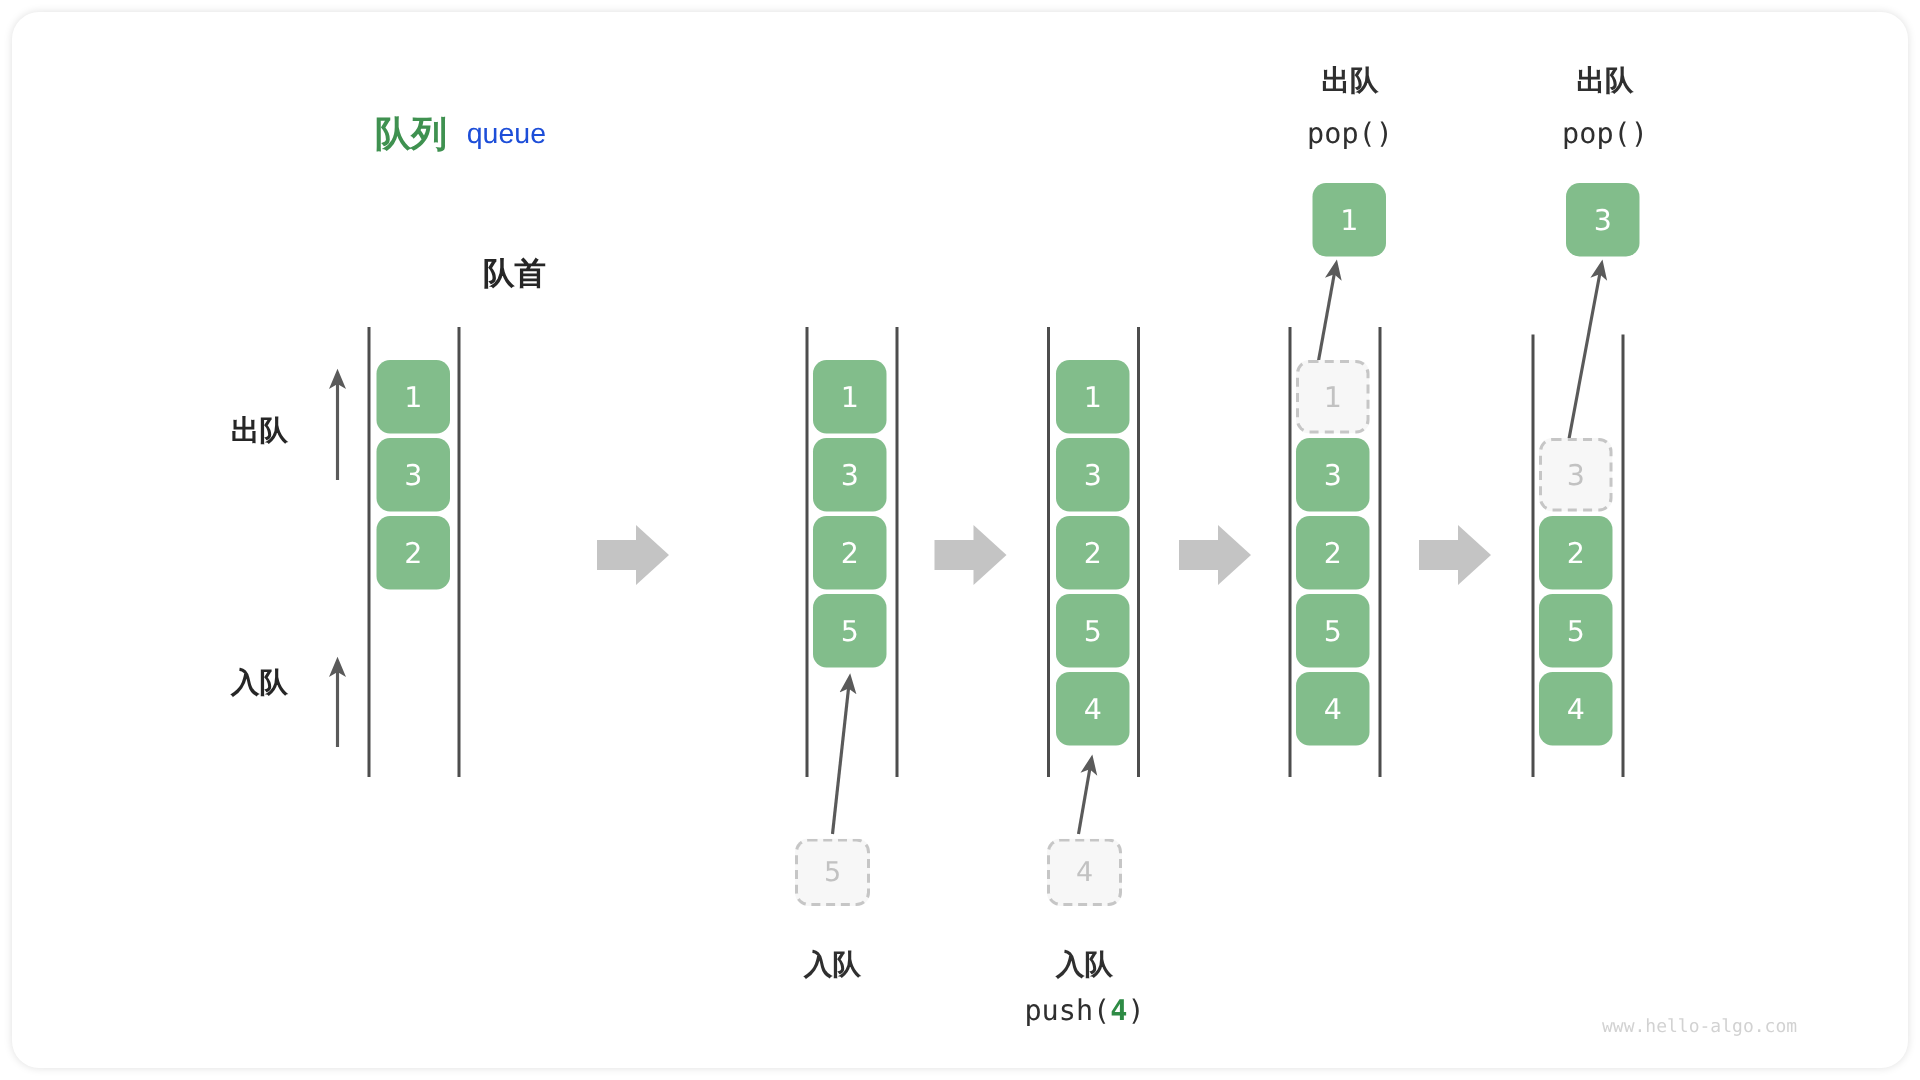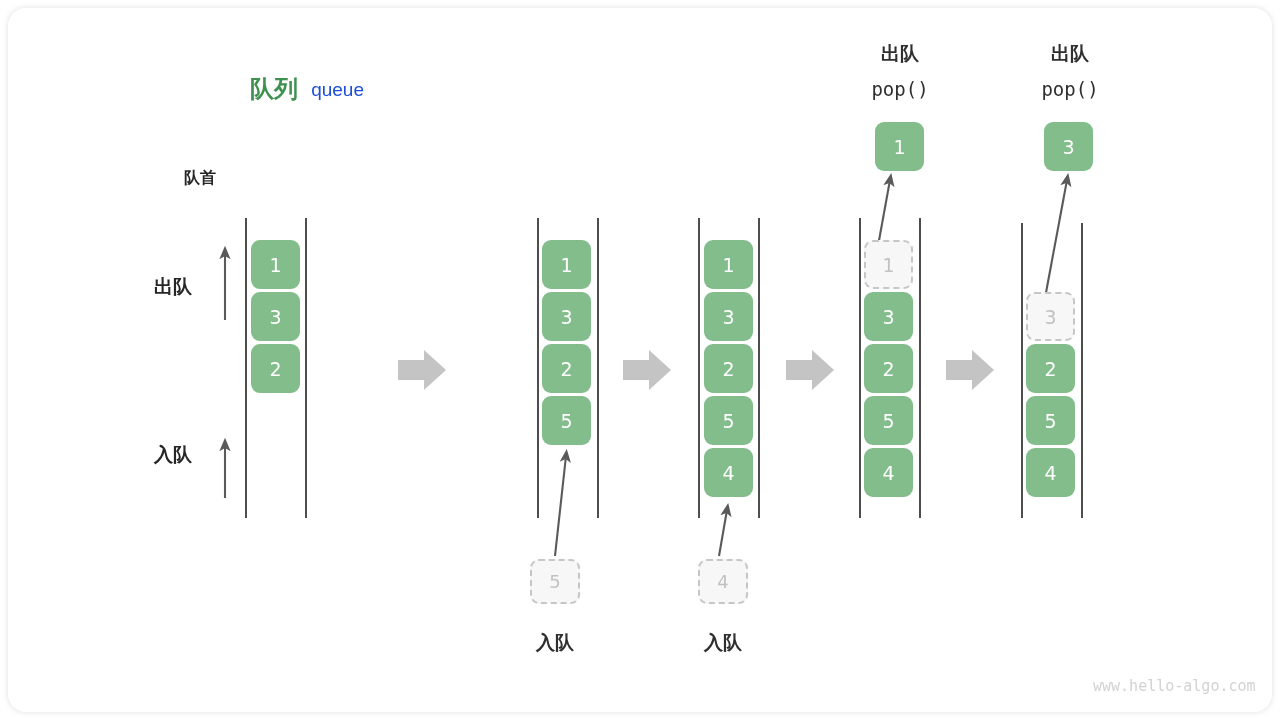--- a/index.html
+++ b/index.html
@@ -51,24 +51,24 @@
   .op-code {
     font-size: 19px;
     color: #2f2f2f;
     text-align: center;
     white-space: nowrap;
     font-family: "DejaVu Sans Mono", "Liberation Mono", monospace;
   }
   .op-code .num { color: #2e8b45; font-weight: bold; }
 
   .end-label {
-    font-size: 16px;
+    font-size: 21px;
     font-weight: bold;
     color: #262626;
-    text-align: left;
+    text-align: right;
     white-space: nowrap;
   }
   .side-label {
     font-size: 19px;
     font-weight: bold;
     color: #262626;
     white-space: nowrap;
   }
 
   
@@ -96,25 +96,24 @@
     color: #c2c2c2;
   }
   .cell.small {
     width: 50px;
     height: 45px;
     border-radius: 9px;
     font-size: 18px;
   }
 
   .watermark {
-    font-size: 15px;
+    font-size: 12px;
     color: #d2d2d2;
     font-family: "DejaVu Sans Mono", "Liberation Mono", monospace;
     white-space: nowrap;
-    margin-left: 25px;
   }
   svg { overflow: visible; }
 </style>
 </head>
 <body>
 
 <div id="card">
 
   <div class="abs title-cn" style="left:176px; top:33px; width:180px;margin-top:32px;">队列</div>
   <div class="abs title-en" style="left:176px; top:71px; width:180px;">queue</div>
@@ -176,20 +175,21 @@
   <div class="abs cell" style="left:696px; top:388px;">5</div>
   <div class="abs cell" style="left:696px; top:440px;">4</div>
 
   <svg class="abs" style="left:686px; top:488px;" width="80" height="64">
     <path d="M25,60 L33,14" stroke="#5a5a5a" stroke-width="2.1" fill="none" marker-end="url(#mkThin)"></path>
   </svg>
 
   <div class="abs cell ghost small" style="left:690px; top:551px;">4</div>
 
   <div class="abs op-label" style="left:625px; top:622px; width:180px; text-align:center;">入队</div>
+  <div class="abs op-code" style="left:625px; top:655px; width:180px; text-align:center;"><span>push(</span><span class="num">4</span><span>)</span></div>
 
   <svg class="abs" style="left:778px; top:340px;" width="50" height="44">
     <path d="M0,12 L26,12 L26,2 L48,22 L26,42 L26,32 L0,32 Z" fill="#c4c4c4"></path>
   </svg>
 
   <div class="abs op-label" style="left:802px; top:33px; width:180px; text-align:center;">出队</div>
   <div class="abs op-code" style="left:802px; top:70px; width:180px; text-align:center;">pop()</div>
 
   <div class="abs cell" style="left:867px; top:114px;">1</div>
 

